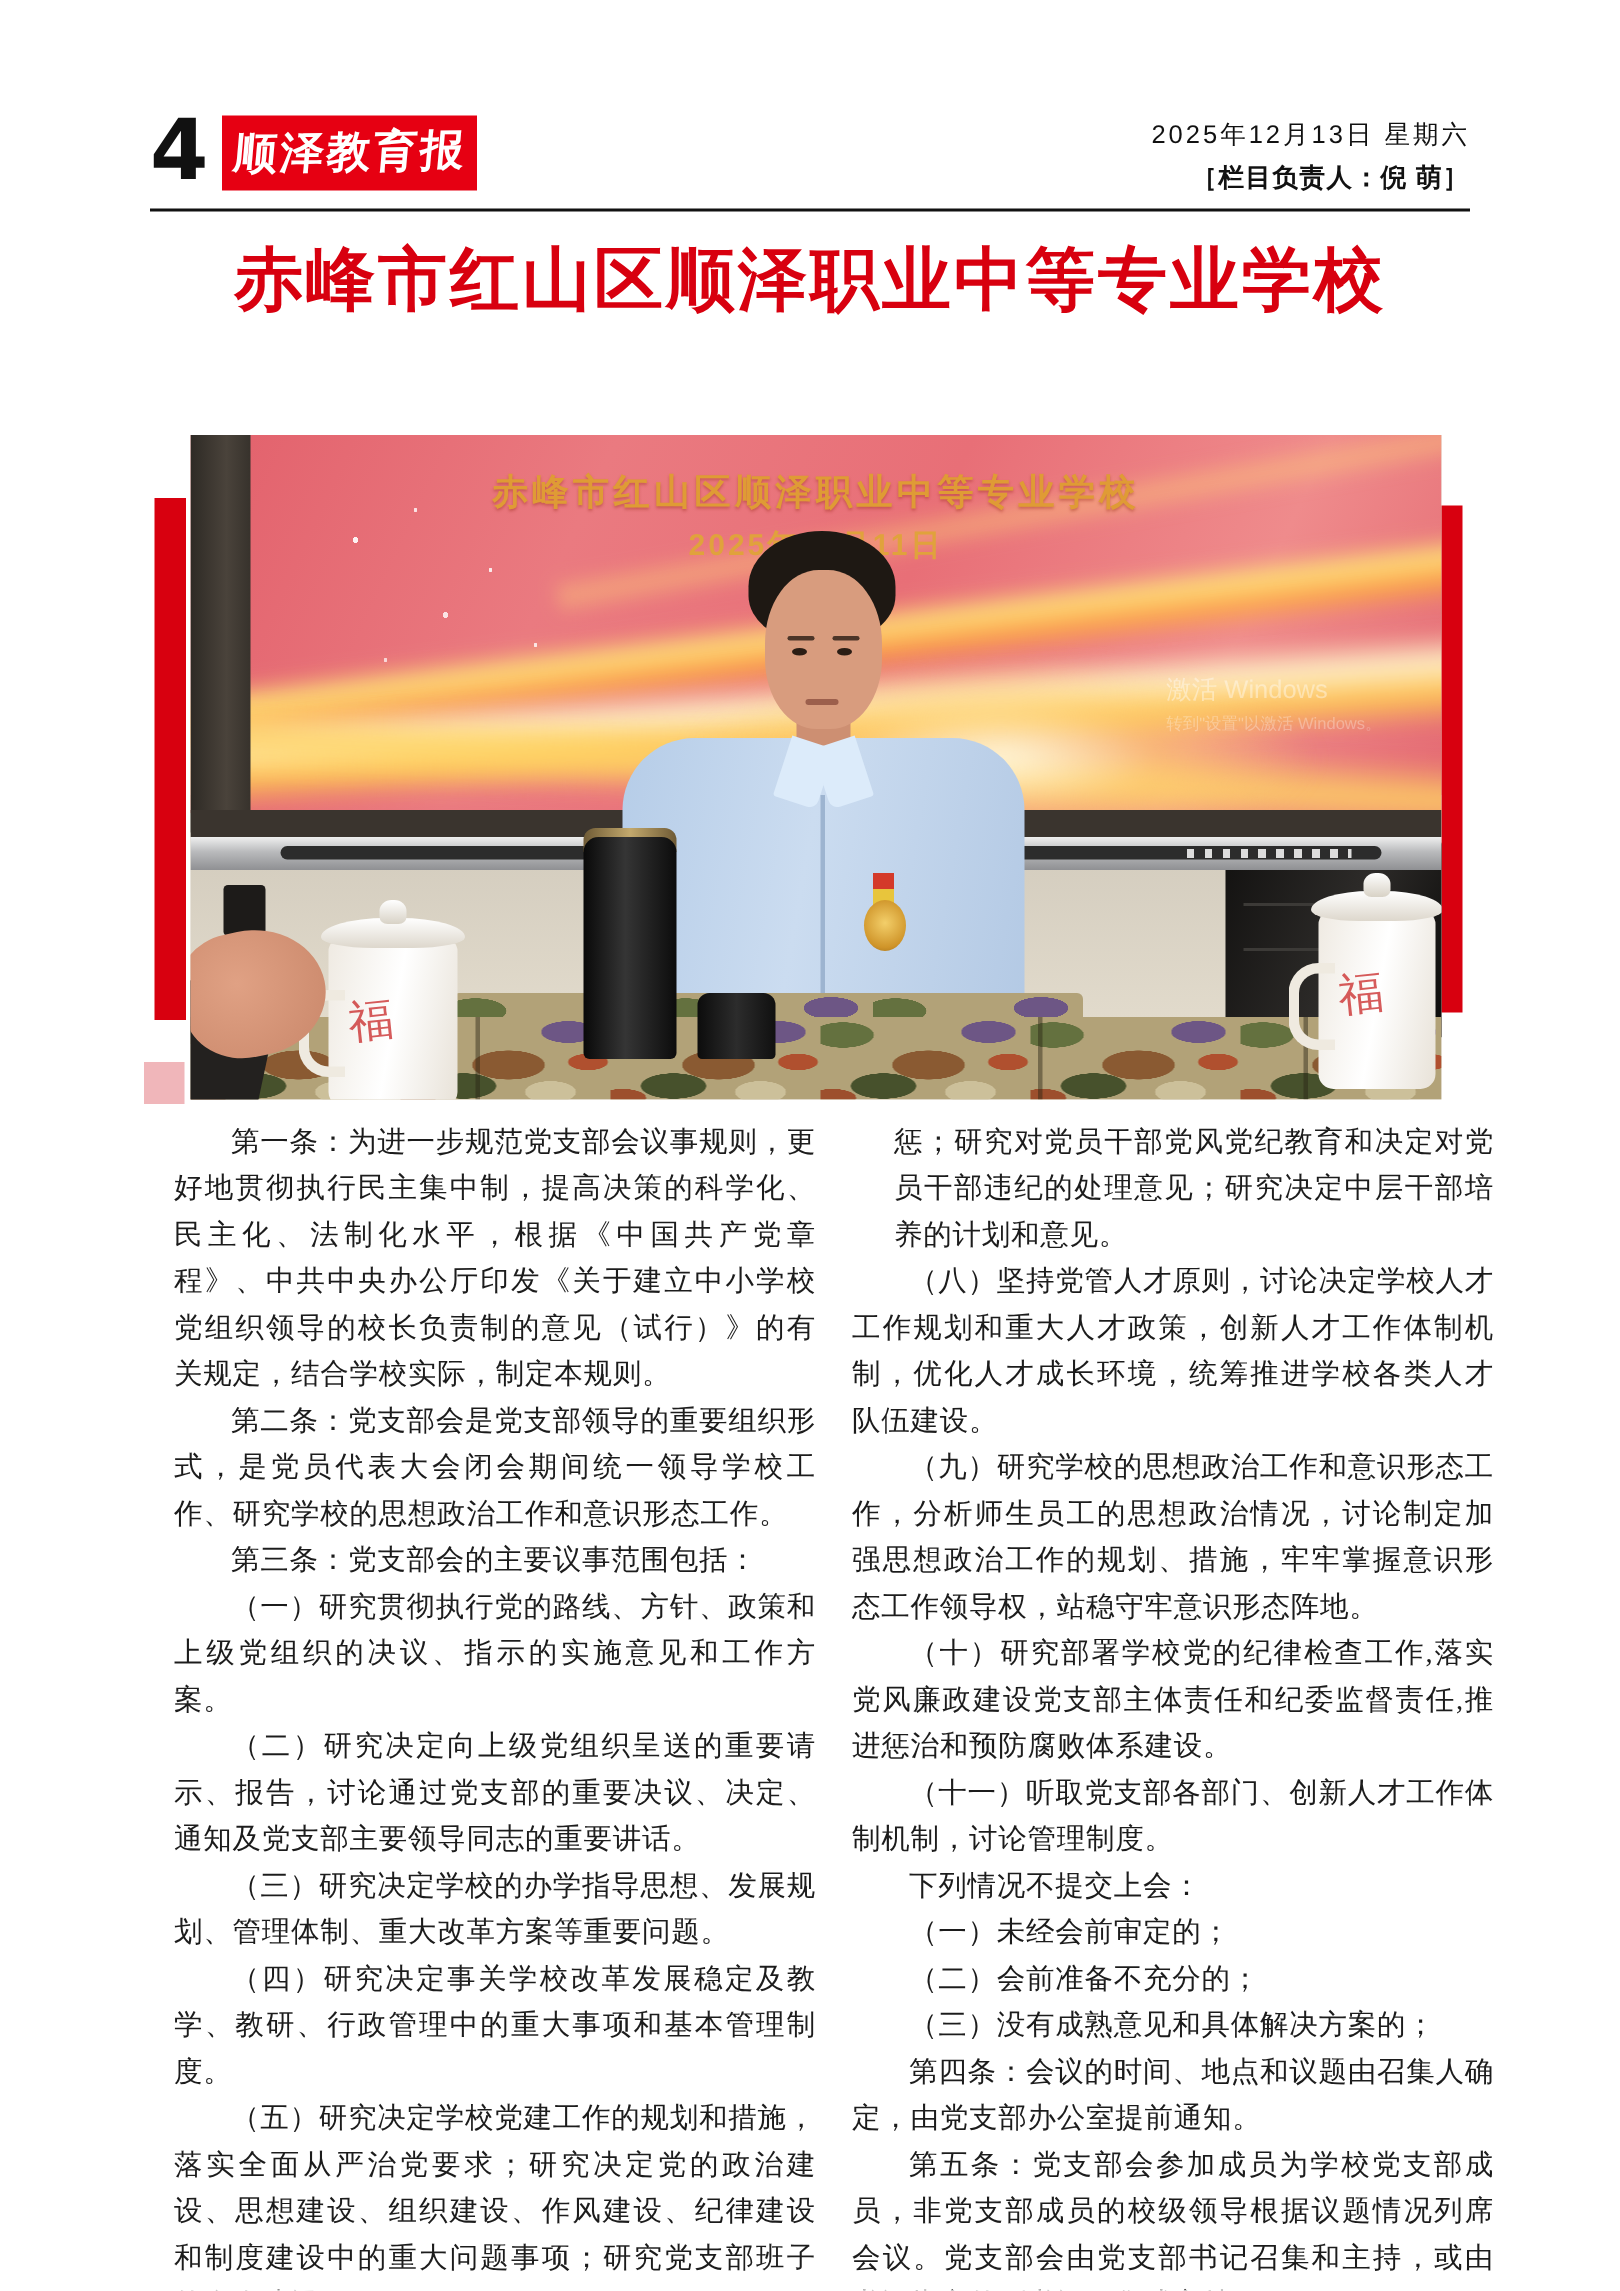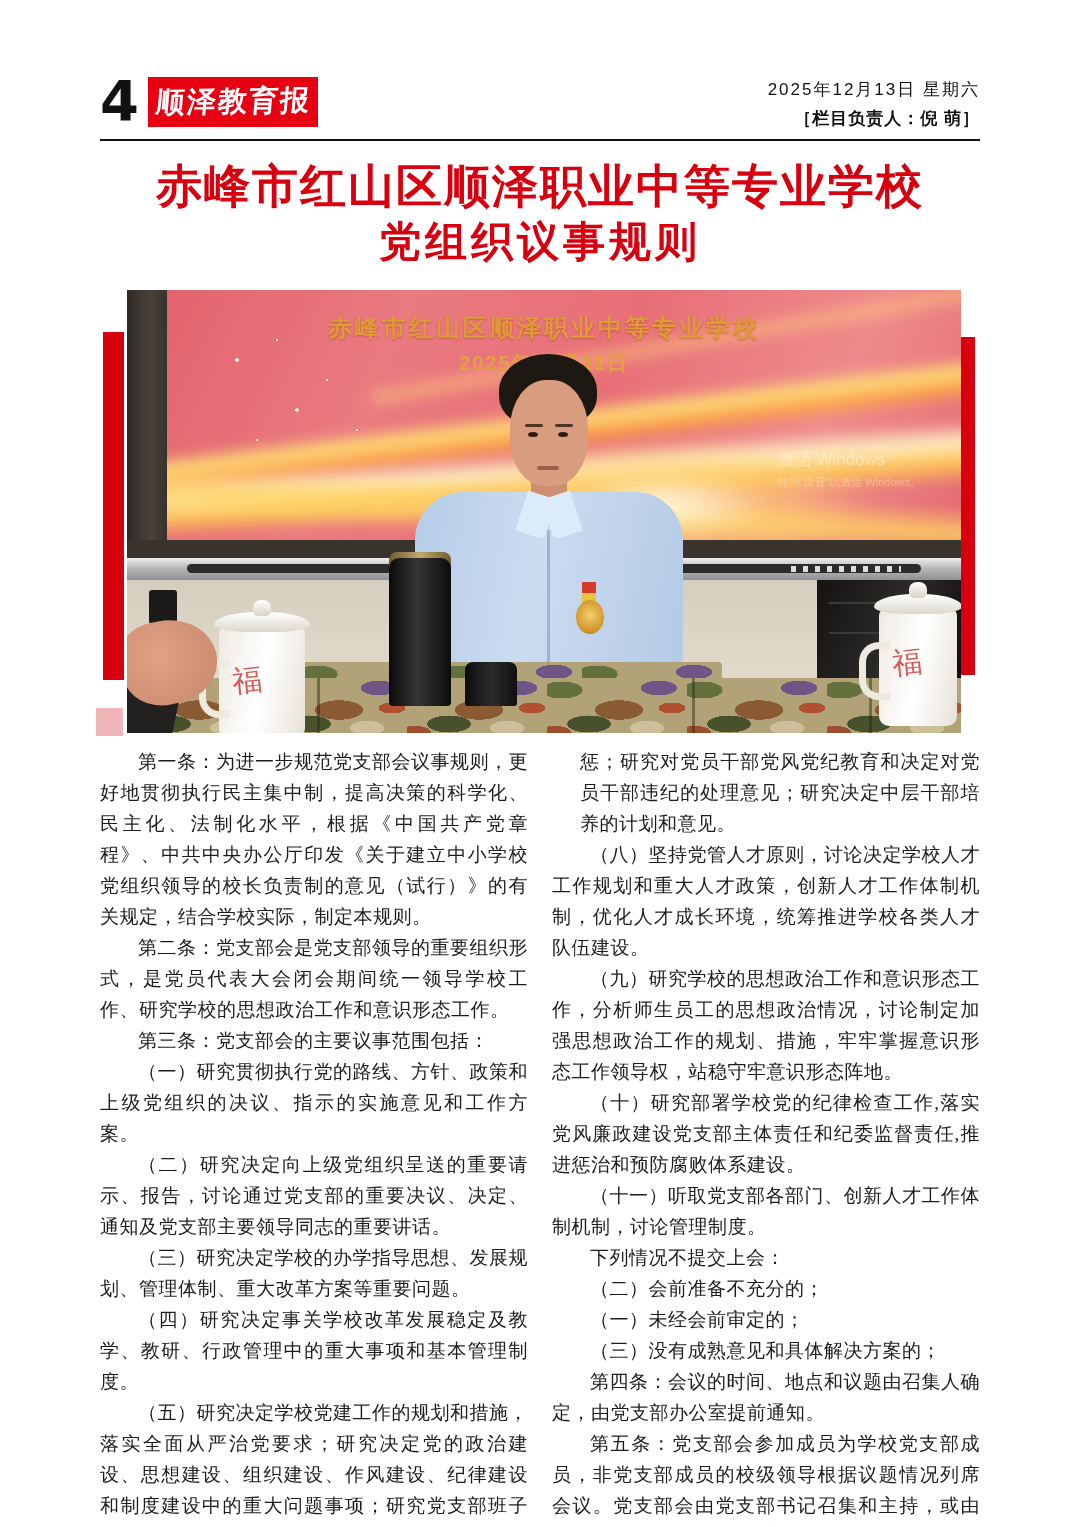--- a/index.html
+++ b/index.html
@@ -126,21 +126,21 @@
         radial-gradient(ellipse 30px 12px at 112px 10px,#6d5685 0 60%,transparent 61%),
         radial-gradient(ellipse 36px 14px at 42px 46px,#47512c 0 60%,transparent 61%),
         radial-gradient(ellipse 28px 12px at 100px 50px,#ccc09a 0 60%,transparent 61%),
         radial-gradient(ellipse 26px 10px at 8px 54px,#9d4f2d 0 60%,transparent 61%),
         radial-gradient(ellipse 22px 9px at 125px 30px,#b0502f 0 60%,transparent 61%);
       background-size:140px 62px;}
   .camo-raise{top:372px;height:26px;left:175px;width:420px;border-radius:4px 4px 0 0;}
   .seam{position:absolute;top:388px;width:3px;height:55px;background:rgba(40,35,20,.45);}
   .seam.a{left:190px;} .seam.b{left:565px;} .seam.c{left:742px;}
   
-  .article{position:absolute;left:100px;top:746px;width:880px;height:700px;color:#1c1c1c;
+  .article{position:absolute;left:116px;top:746px;width:880px;height:700px;color:#1c1c1c;
       font-family:"Liberation Serif","DejaVu Serif",serif;}
   .col{position:absolute;top:0;width:428px;}
   .col.left{left:0;} .col.right{left:452px;}
   .col p{margin:0;font-size:19px;line-height:31px;text-align:justify;text-indent:2em;
       letter-spacing:.5px;}
   .col p.noindent{text-indent:0;margin-left:28px;}
 </style>
 </head>
 <body>
 
@@ -151,21 +151,20 @@
     <span>顺泽教育报</span>
   </div>
   <div class="dateblock">
     <div class="d1">2025年12月13日 星期六</div>
     <div class="d2">［栏目负责人：倪 萌］</div>
   </div>
   <div class="header-rule"></div>
 
   <div class="headline">
     <div class="h1">赤峰市红山区顺泽职业中等专业学校</div>
-    <div class="h2">党组织议事规则</div>
   </div>
 
   <div class="redbar-left"></div>
   <div class="pinkblock"></div>
   <div class="redbar-right"></div>
 
   <div class="photo">
     <div class="wall"></div>
     <div class="chair"></div>
 
@@ -248,21 +247,21 @@
         <p>（四）研究决定事关学校改革发展稳定及教学、教研、行政管理中的重大事项和基本管理制度。</p>
         <p>（五）研究决定学校党建工作的规划和措施，落实全面从严治党要求；研究决定党的政治建设、思想建设、组织建设、作风建设、纪律建设和制度建设中的重大问题事项；研究党支部班子的自身建设。</p>
       </div>
     <div class="col right" id="col-right">
         <p class="noindent">惩；研究对党员干部党风党纪教育和决定对党员干部违纪的处理意见；研究决定中层干部培养的计划和意见。</p>
         <p>（八）坚持党管人才原则，讨论决定学校人才工作规划和重大人才政策，创新人才工作体制机制，优化人才成长环境，统筹推进学校各类人才队伍建设。</p>
         <p>（九）研究学校的思想政治工作和意识形态工作，分析师生员工的思想政治情况，讨论制定加强思想政治工作的规划、措施，牢牢掌握意识形态工作领导权，站稳守牢意识形态阵地。</p>
         <p>（十）研究部署学校党的纪律检查工作,落实党风廉政建设党支部主体责任和纪委监督责任,推进惩治和预防腐败体系建设。</p>
         <p>（十一）听取党支部各部门、创新人才工作体制机制，讨论管理制度。</p>
         <p>下列情况不提交上会：</p>
+        <p>（一）未经会前审定的；</p>
         <p>（二）会前准备不充分的；</p>
-        <p>（一）未经会前审定的；</p>
         <p>（三）没有成熟意见和具体解决方案的；</p>
         <p>第四条：会议的时间、地点和议题由召集人确定，由党支部办公室提前通知。</p>
         <p>第五条：党支部会参加成员为学校党支部成员，非党支部成员的校级领导根据议题情况列席会议。党支部会由党支部书记召集和主持，或由书记指定的副书记召集或主持。</p>
       </div>
   </div>
 
 </div>
 
 </body></html>

